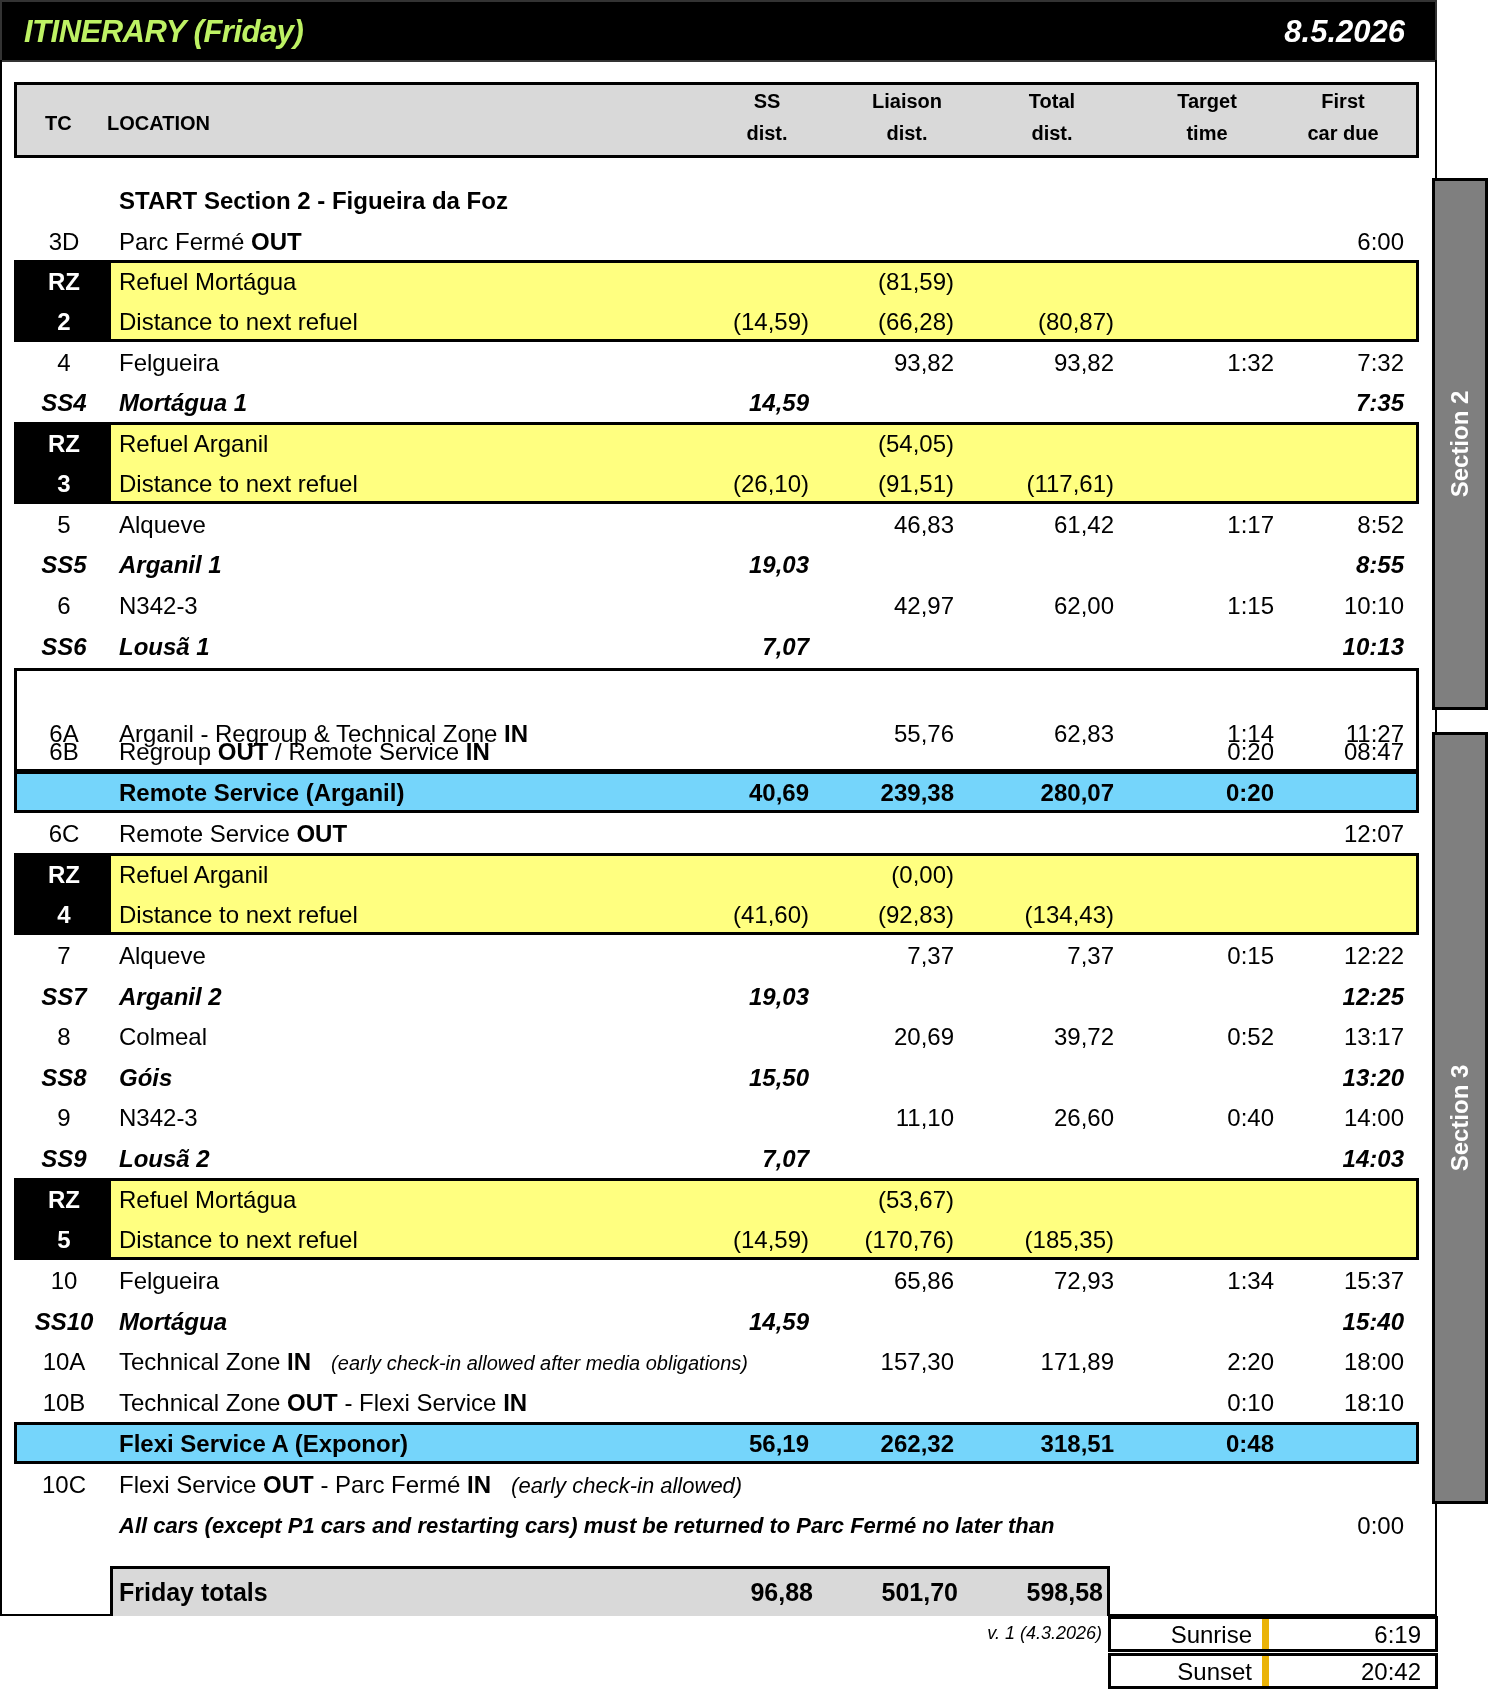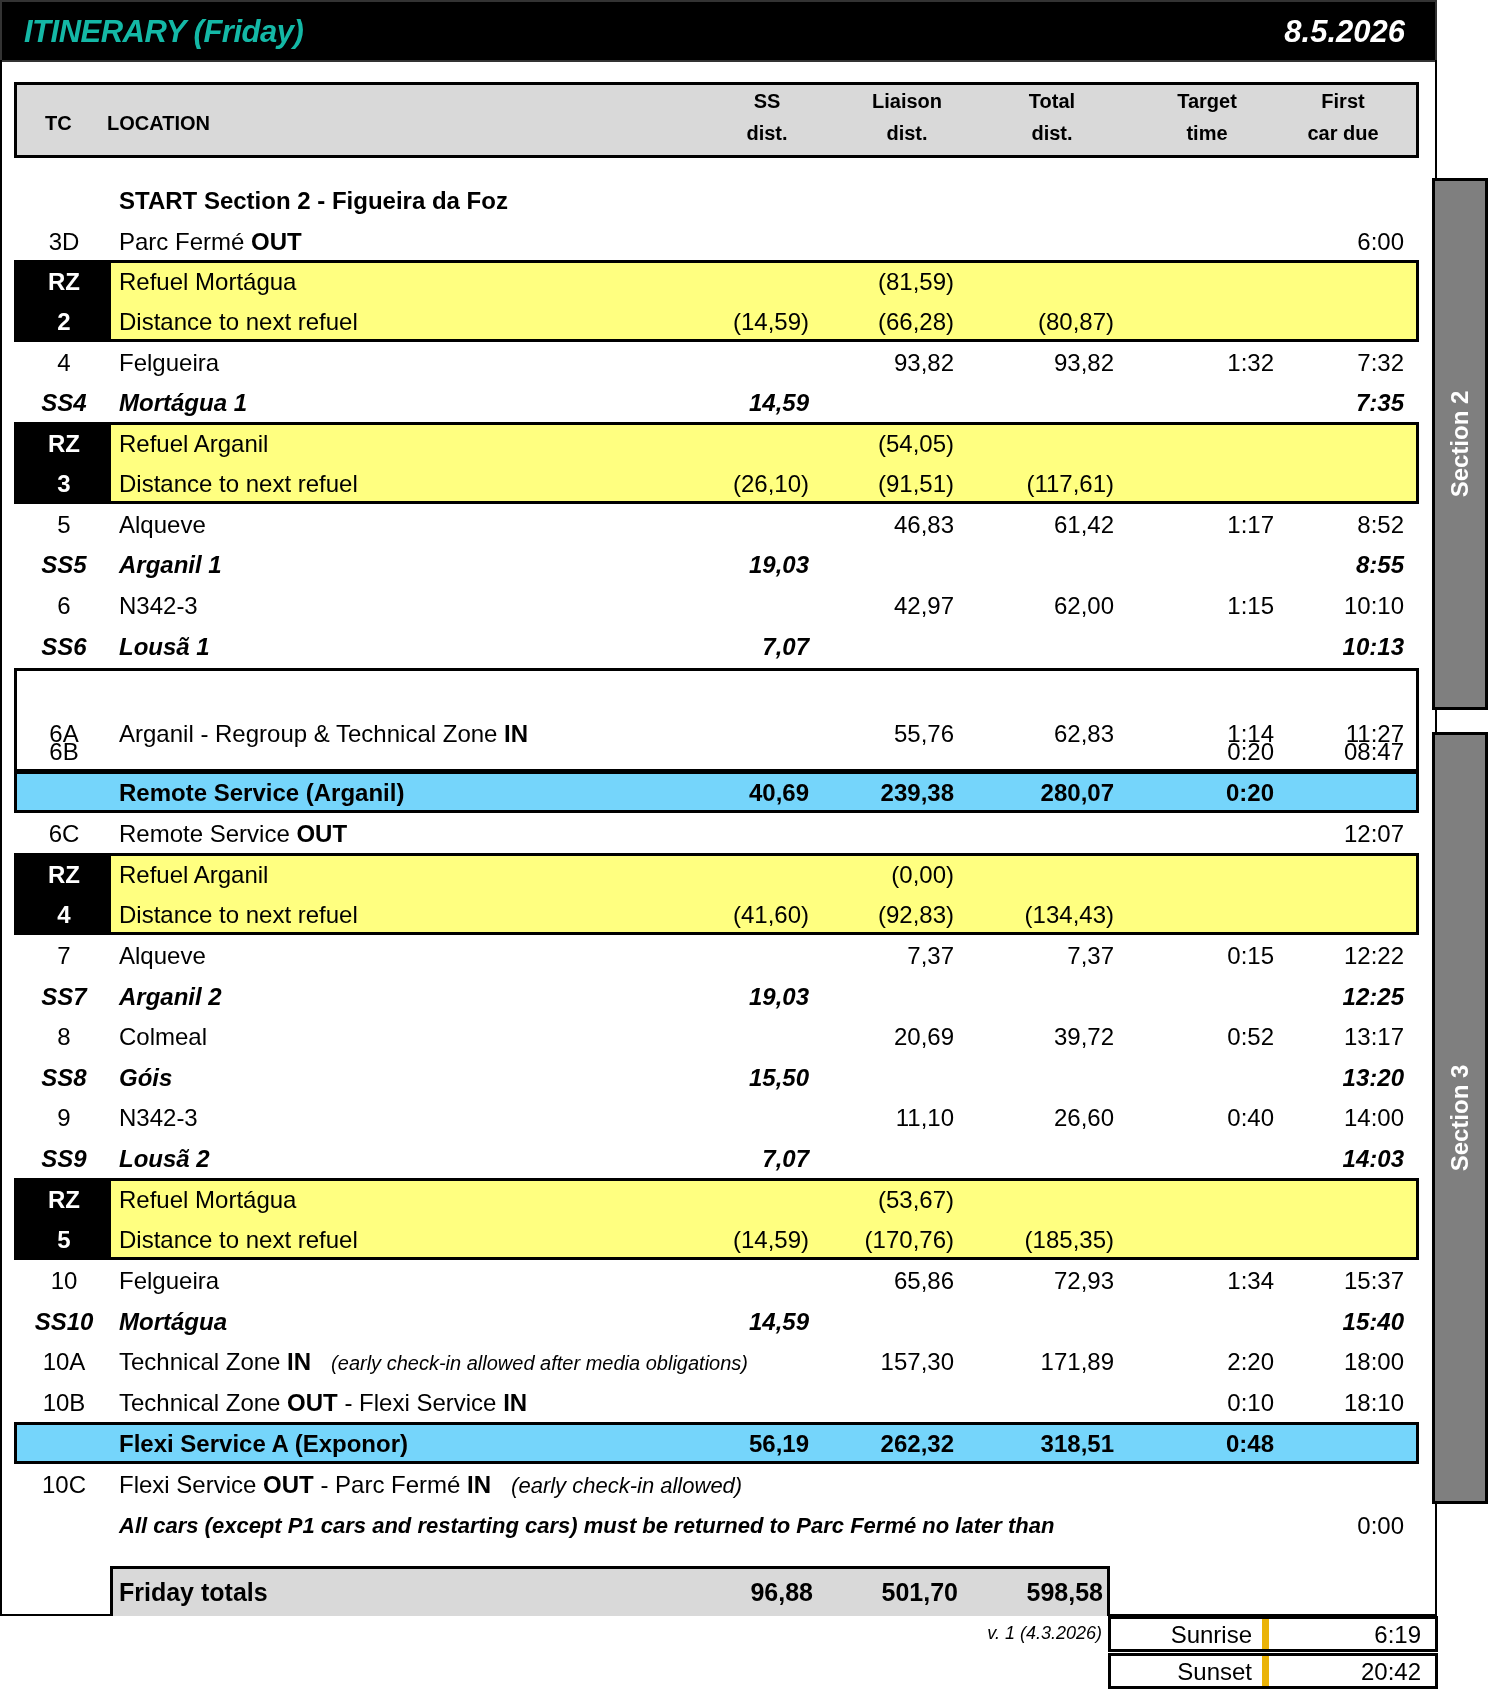--- a/index.html
+++ b/index.html
@@ -1,19 +1,19 @@
 <!DOCTYPE html>
 <html><head>
 <meta charset="utf-8">
 <style>
   * { box-sizing: border-box; margin: 0; padding: 0; }
   body { width: 1500px; height: 1692px; background: #ffffff; position: relative; overflow: hidden;
          font-family: "Liberation Sans", sans-serif; color: #000; }
   .titlebar { position: absolute; left: 0; top: 0; width: 1437px; height: 62px; background: #000; border: 2px solid #333; }
-  .titlebar .t { position: absolute; left: 22px; top: 12px; color: #14b8a6; font-size: 31px; font-weight: bold; font-style: italic; letter-spacing: -0.5px; }
+  .titlebar .t { position: absolute; left: 22px; top: 12px; color: #bef264; font-size: 31px; font-weight: bold; font-style: italic; letter-spacing: -0.5px; }
   .titlebar .d { position: absolute; right: 30px; top: 12px; color: #fff; font-size: 31px; font-weight: bold; font-style: italic; }
   .frame { position: absolute; left: 0; top: 60px; width: 1437px; height: 1556px; border-left: 2px solid #000; border-right: 2px solid #000; border-bottom: 2px solid #000; }
   .hdr { position: absolute; left: 14px; top: 82px; width: 1405px; height: 76px; background: #d9d9d9; border: 3px solid #000; font-weight: bold; font-size: 20px; }
   .hdr span { position: absolute; text-align: center; line-height: 32px; }
   .row { position: absolute; left: 14px; width: 1405px; height: 40px; font-size: 24px; line-height: 40px; }
   .row .tc { position: absolute; left: 0; width: 100px; text-align: center; }
   .row .loc { position: absolute; left: 105px; white-space: nowrap; }
   .row .c { position: absolute; text-align: right; }
   .c1 { left: 695px; width: 100px; }
   .c2 { left: 840px; width: 100px; }
@@ -153,20 +153,21 @@
 <div class="row" style="top:684px;margin-top:30px;">
   <span class="tc">6A</span>
   <span class="loc"><span>Arganil - Regroup &amp; Technical Zone  </span><b>IN</b></span>
   <span class="c c2">55,76</span>
   <span class="c c3">62,83</span>
   <span class="c c4">1:14</span>
   <span class="c c5">11:27</span>
 </div>
 <div class="row" style="top:732px;">
   <span class="tc">6B</span>
+  <span class="loc"><span>Regroup </span><b>OUT</b><span> / Remote Service </span><b>IN</b></span>
   <span class="c c4">0:20</span>
   <span class="c c5">08:47</span>
 </div>
 
 <div class="blue" style="top:771px;"></div>
 <div class="row b" style="top:773px;">
   <span class="loc">Remote Service  (Arganil)</span>
   <span class="c c1">40,69</span>
   <span class="c c2">239,38</span>
   <span class="c c3">280,07</span>

